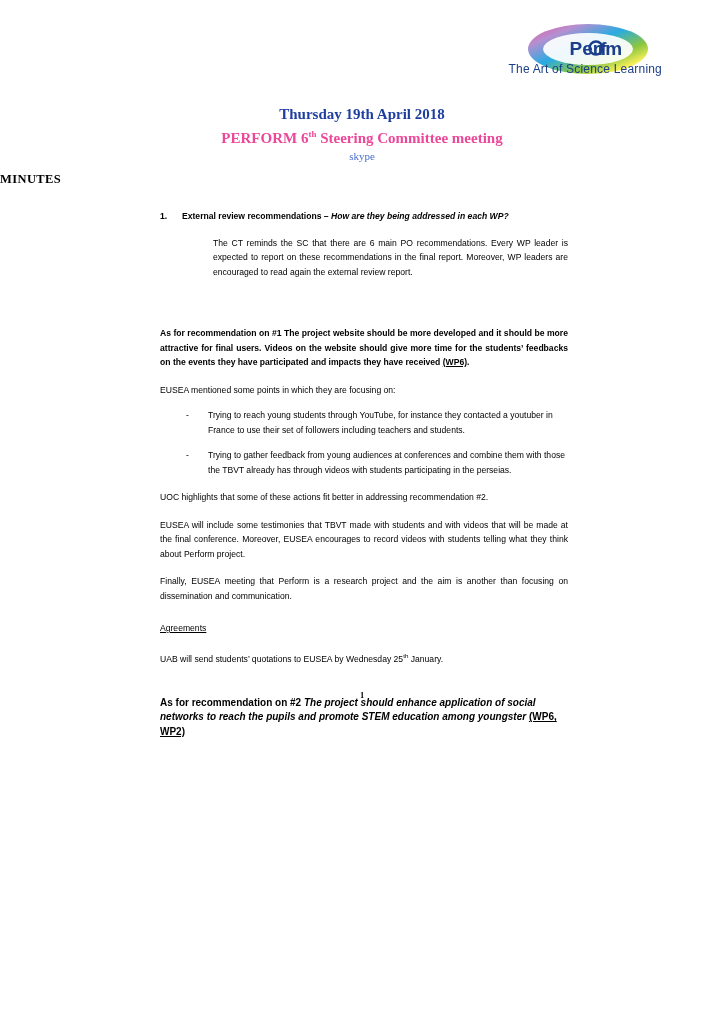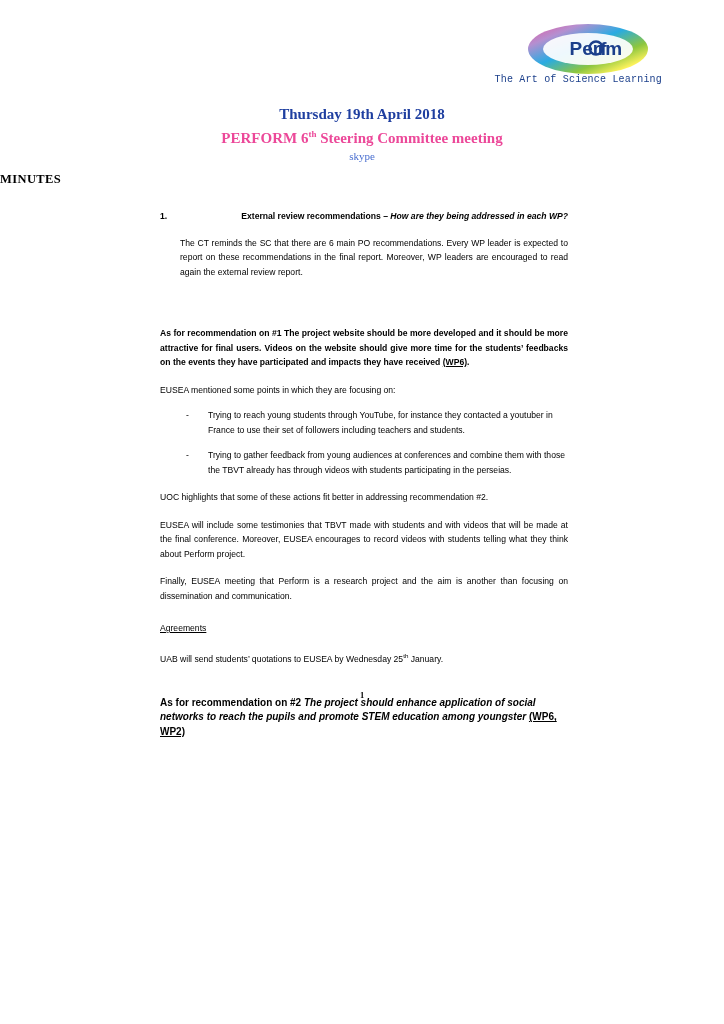--- a/index.html
+++ b/index.html
@@ -32,24 +32,24 @@
     height: 70px;
   }
   .logo-blob {
     position: relative;
     width: 124px;
     height: 52px;
   }
   .logo-blob svg { display: block; }
   .logo-tagline {
     position: absolute;
-    top: 52px;
+    top: 40px;
     right: 4px;
-    font-family: Liberation Mono, monospace;
-    font-size: 10px;
+    font-family: Liberation Sans, sans-serif;
+    font-size: 12px;
     color: #1b3f8b;
     letter-spacing: 0.2px;
     white-space: nowrap;
   }
 
   
   .doc-title-block {
     position: absolute;
     top: 104px;
     left: 0;
@@ -104,28 +104,27 @@
   .item-num {
     width: 22px;
     flex: 0 0 22px;
     font-weight: bold;
     font-size: 8.6px;
   }
   .item-text {
     flex: 1;
     font-weight: bold;
     font-size: 8.6px;
-    text-align: right;
   }
   .item-text .ital {
     font-weight: bold;
     font-style: italic;
   }
   .indent-para {
-    margin-left: 20px;
+    margin-left: 53px;
     margin-top: 12px;
     text-align: justify;
     font-size: 8.6px;
     line-height: 14.5px;
   }
   .gap-lg { height: 34px; }
 
   .para {
     margin-top: 13px;
     text-align: left;

